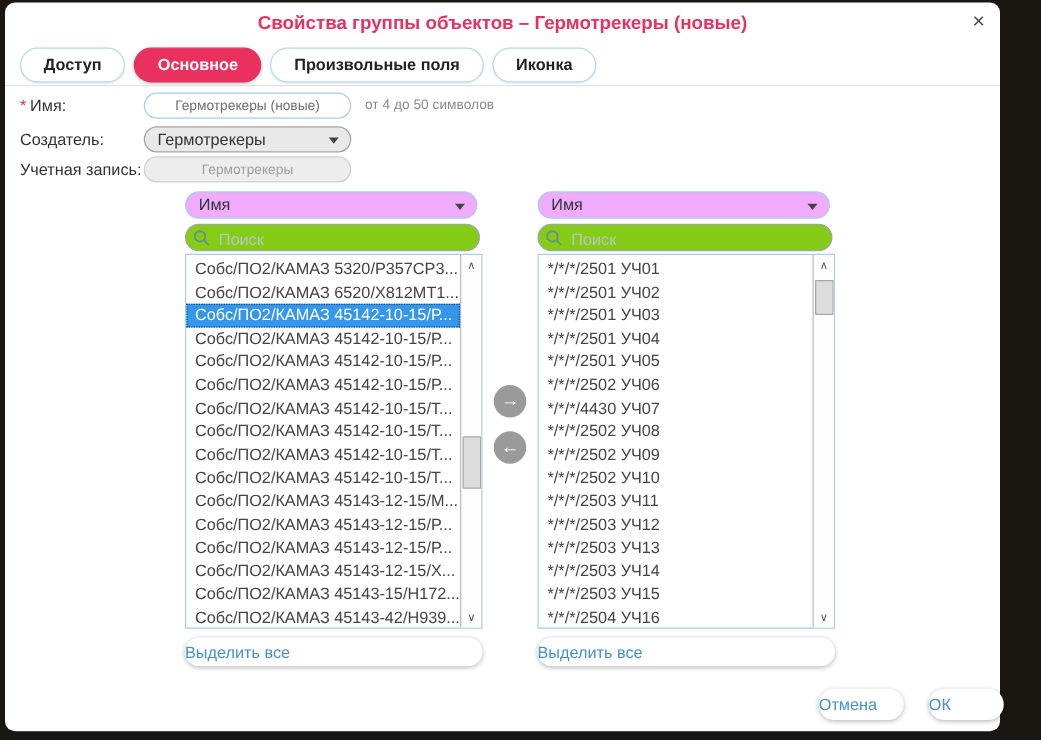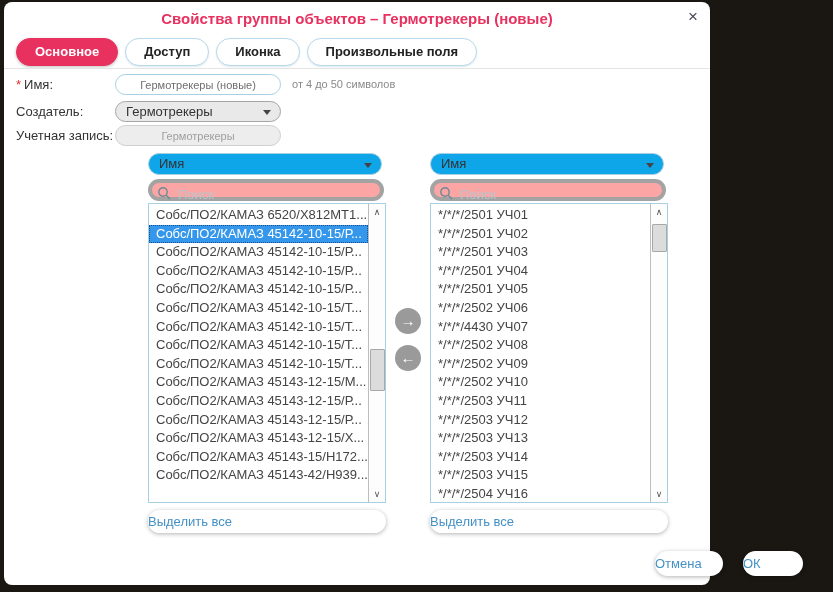--- a/index.html
+++ b/index.html
@@ -2,21 +2,21 @@
 <html><head>
 <meta charset="utf-8">
 <style>
   html,body{margin:0;padding:0;}
   body{
     width:833px;height:592px;overflow:hidden;position:relative;
     background:#1a1712;
     font-family:"Liberation Sans", sans-serif;
   }
   .dialog{
-    position:absolute;left:4px;top:2px;width:706px;height:583px;
+    position:absolute;left:4px;top:2px;width:796px;height:583px;
     background:#ffffff;border-radius:8px;
   }
   .dialog-title{
     position:absolute;top:8px;left:0;width:100%;text-align:center;
     font-size:15px;font-weight:bold;color:#e8315f;
   }
   .close-x{
     position:absolute;top:6px;right:12px;font-size:17px;color:#4a4a55;
     cursor:pointer;line-height:18px;
   }
@@ -51,26 +51,26 @@
     line-height:19px;padding:0 10px;box-sizing:border-box;cursor:pointer;
   }
   .caret{
     position:absolute;right:9px;top:8px;width:0;height:0;
     border-left:4px solid transparent;border-right:4px solid transparent;
     border-top:5px solid #444;
   }
   
   .panel-filter{
     position:absolute;width:234px;height:22px;border-radius:11px;
-    border:1px solid #a9cfe2;background:#0ea5e9;color:#333;font-size:13px;
+    border:1px solid #a9cfe2;background:#f0abfc;color:#333;font-size:13px;
     line-height:20px;padding:0 10px;box-sizing:border-box;cursor:pointer;
   }
   .panel-search{
     position:absolute;width:236px;height:22px;border-radius:11px;
-    border:4px solid #a3a3a3;background:#fca5a5;box-sizing:border-box;
+    border:1px solid #a3a3a3;background:#84cc16;box-sizing:border-box;
   }
   .panel-search input{
     position:absolute;left:24px;top:1px;width:200px;height:18px;border:none;outline:none;
     font-size:13px;color:#555;font-family:"Liberation Sans",sans-serif;background:transparent;
   }
   .panel-search input::placeholder{color:#b9c4ca;}
   .search-glyph{position:absolute;left:5px;top:3px;}
   .listbox{
     position:absolute;width:238px;height:300px;border:1px solid #a9cfe2;
     background:#fff;box-sizing:border-box;overflow:hidden;
@@ -118,24 +118,24 @@
 </style>
 </head>
 <body>
 
 <div class="dialog">
 
   <div class="dialog-title">Свойства группы объектов – Гермотрекеры (новые)</div>
   <div class="close-x">×</div>
 
   <div class="tabs">
+    <div class="tab">Доступ</div>
     <div class="tab active">Основное</div>
-    <div class="tab">Доступ</div>
+    <div class="tab">Произвольные поля</div>
     <div class="tab">Иконка</div>
-    <div class="tab">Произвольные поля</div>
   </div>
 
   <div class="divider"></div>
 
   <div class="form-label" style="top:72px;"><span class="req">*</span><span>Имя:</span></div>
   <input class="pill-input" style="top: 72px;" value="Гермотрекеры (новые)">
   <div class="hint" style="top:72px;">от 4 до 50 символов</div>
 
   <div class="form-label" style="top:99px;">Создатель:</div>
   <div class="fake-select" style="top:99px;">
@@ -152,20 +152,21 @@
   </div>
   <div class="panel-search" style="left:144px;top:177px;">
     <svg class="search-glyph" width="15" height="15" viewBox="0 0 15 15">
       <circle cx="6" cy="6" r="4.2" fill="none" stroke="#6c8a96" stroke-width="1.4"></circle>
       <line x1="9.2" y1="9.2" x2="13" y2="13" stroke="#6c8a96" stroke-width="1.4"></line>
     </svg>
     <input placeholder="Поиск" style="">
   </div>
   <div class="listbox" style="left:144px;top:201px;">
     <div class="list-rows">
+        <div class="list-row">Собс/ПО2/КАМАЗ 5320/Р357СР3...</div>
         <div class="list-row">Собс/ПО2/КАМАЗ 6520/Х812МТ1...</div>
         <div class="list-row selected">Собс/ПО2/КАМАЗ 45142-10-15/Р...</div>
         <div class="list-row">Собс/ПО2/КАМАЗ 45142-10-15/Р...</div>
         <div class="list-row">Собс/ПО2/КАМАЗ 45142-10-15/Р...</div>
         <div class="list-row">Собс/ПО2/КАМАЗ 45142-10-15/Р...</div>
         <div class="list-row">Собс/ПО2/КАМАЗ 45142-10-15/Т...</div>
         <div class="list-row">Собс/ПО2/КАМАЗ 45142-10-15/Т...</div>
         <div class="list-row">Собс/ПО2/КАМАЗ 45142-10-15/Т...</div>
         <div class="list-row">Собс/ПО2/КАМАЗ 45142-10-15/Т...</div>
         <div class="list-row">Собс/ПО2/КАМАЗ 45143-12-15/М...</div>

